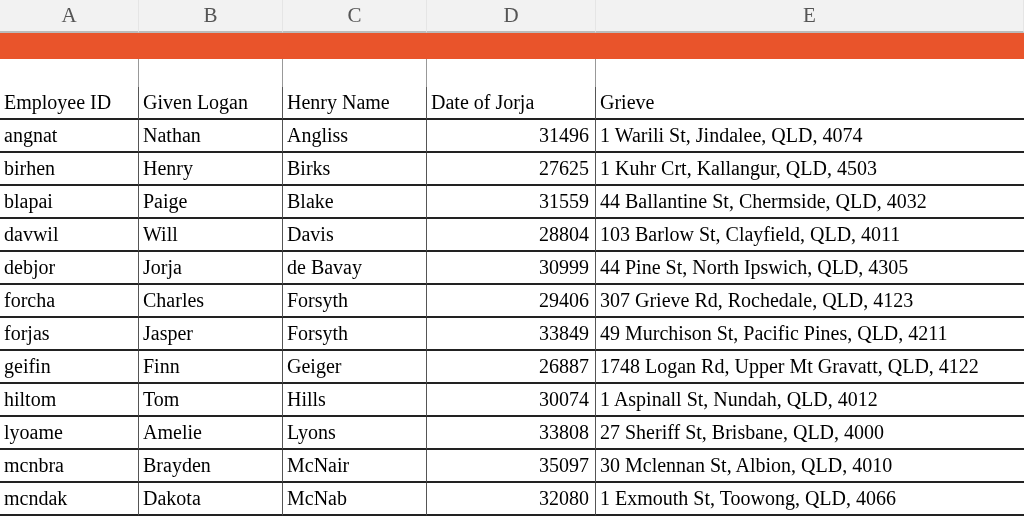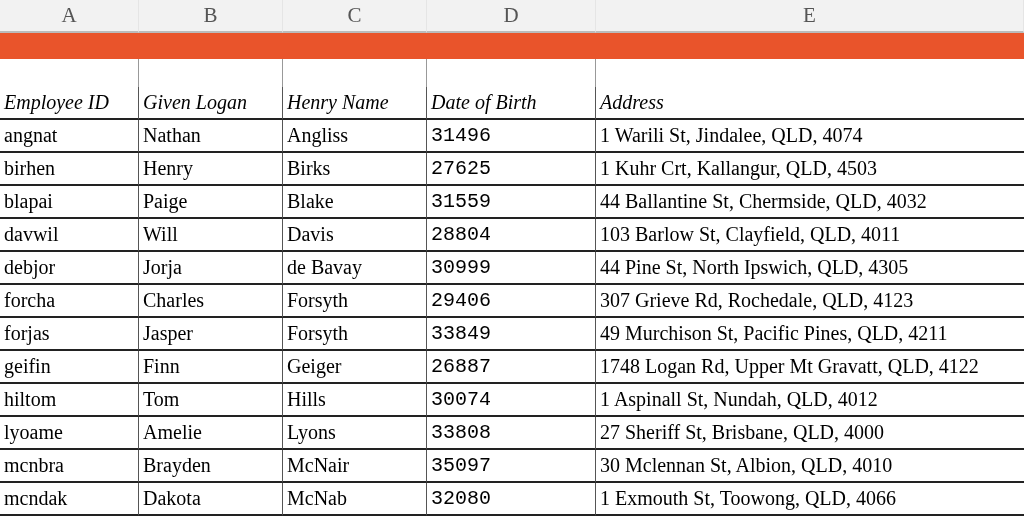--- a/index.html
+++ b/index.html
@@ -39,25 +39,23 @@
     font-size: 20px;
     padding: 2px 6px 2px 4px;
     border-bottom: 2px solid #222;
     border-right: 1px solid #555;
     line-height: 1.35;
     white-space: nowrap;
     overflow: hidden;
   }
   .cell.header {
     font-weight: normal;
-    font-style: italic;
   }
   .cell.num {
-    text-align: left;
-    font-family: Liberation Mono, monospace;
+    text-align: right;
   }
   .cell.last {
     border-right: none;
   }
 </style>
 </head>
 <body>
 
 <div class="sheet">
   <div class="col-head">A</div>
@@ -70,17 +68,17 @@
 
   <div class="blank-cell"></div>
   <div class="blank-cell"></div>
   <div class="blank-cell"></div>
   <div class="blank-cell"></div>
   <div class="blank-cell last"></div>
 
   <div class="cell header">Employee ID</div>
   <div class="cell header">Given Logan</div>
   <div class="cell header">Henry Name</div>
-  <div class="cell header">Date of Birth</div>
-  <div class="cell header last">Address</div>
+  <div class="cell header">Date of Jorja</div>
+  <div class="cell header last">Grieve</div>
 
   <div id="rows-anchor" style="display:contents"><div class="cell">angnat</div><div class="cell">Nathan</div><div class="cell">Angliss</div><div class="cell num">31496</div><div class="cell last">1 Warili St, Jindalee, QLD, 4074</div><div class="cell">birhen</div><div class="cell">Henry</div><div class="cell">Birks</div><div class="cell num">27625</div><div class="cell last">1 Kuhr Crt, Kallangur, QLD, 4503</div><div class="cell">blapai</div><div class="cell">Paige</div><div class="cell">Blake</div><div class="cell num">31559</div><div class="cell last">44 Ballantine St, Chermside, QLD, 4032</div><div class="cell">davwil</div><div class="cell">Will</div><div class="cell">Davis</div><div class="cell num">28804</div><div class="cell last">103 Barlow St, Clayfield, QLD, 4011</div><div class="cell">debjor</div><div class="cell">Jorja</div><div class="cell">de Bavay</div><div class="cell num">30999</div><div class="cell last">44 Pine St, North Ipswich, QLD, 4305</div><div class="cell">forcha</div><div class="cell">Charles</div><div class="cell">Forsyth</div><div class="cell num">29406</div><div class="cell last">307 Grieve Rd, Rochedale, QLD, 4123</div><div class="cell">forjas</div><div class="cell">Jasper</div><div class="cell">Forsyth</div><div class="cell num">33849</div><div class="cell last">49 Murchison St, Pacific Pines, QLD, 4211</div><div class="cell">geifin</div><div class="cell">Finn</div><div class="cell">Geiger</div><div class="cell num">26887</div><div class="cell last">1748 Logan Rd, Upper Mt Gravatt, QLD, 4122</div><div class="cell">hiltom</div><div class="cell">Tom</div><div class="cell">Hills</div><div class="cell num">30074</div><div class="cell last">1 Aspinall St, Nundah, QLD, 4012</div><div class="cell">lyoame</div><div class="cell">Amelie</div><div class="cell">Lyons</div><div class="cell num">33808</div><div class="cell last">27 Sheriff St, Brisbane, QLD, 4000</div><div class="cell">mcnbra</div><div class="cell">Brayden</div><div class="cell">McNair</div><div class="cell num">35097</div><div class="cell last">30 Mclennan St, Albion, QLD, 4010</div><div class="cell">mcndak</div><div class="cell">Dakota</div><div class="cell">McNab</div><div class="cell num">32080</div><div class="cell last">1 Exmouth St, Toowong, QLD, 4066</div></div>
 </div>
 
 </body></html>

